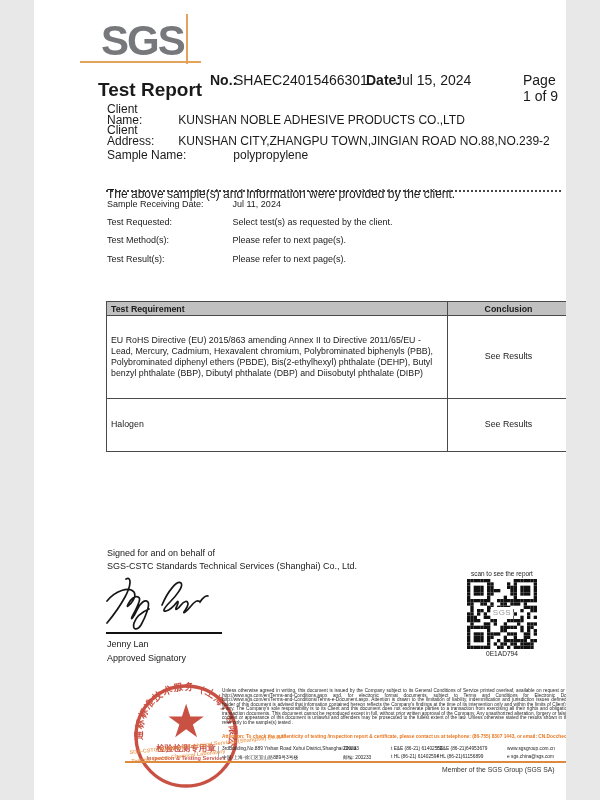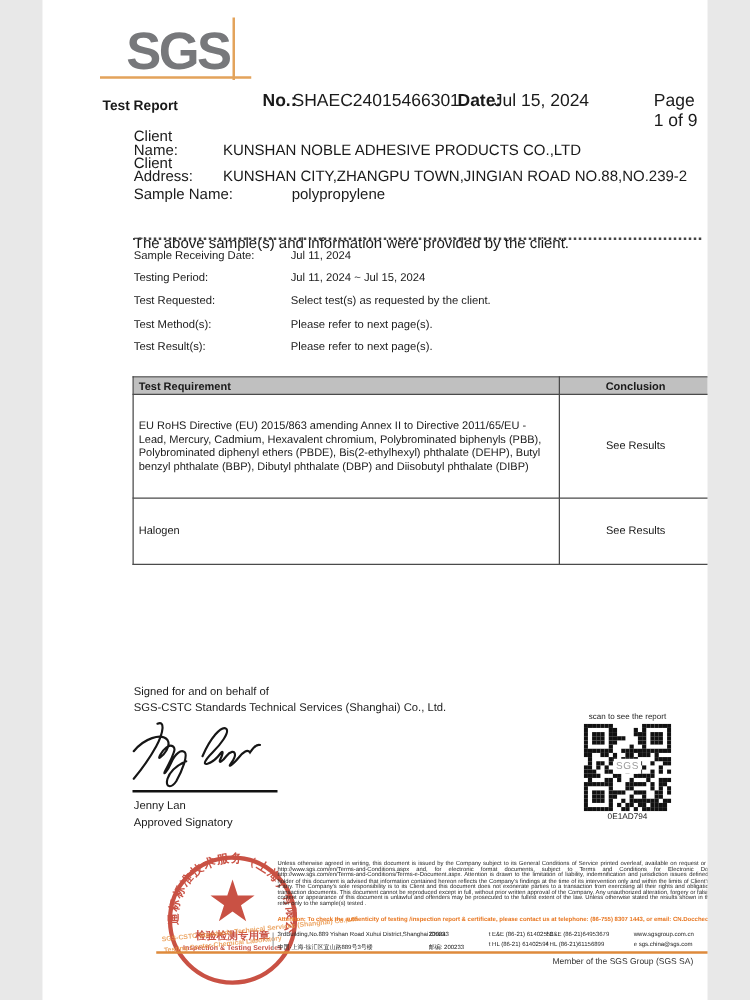--- a/index.html
+++ b/index.html
@@ -4,21 +4,21 @@
 <style>
   html,body{margin:0;padding:0;background:#e8e8e8;}
   .page{position:relative;width:532px;height:800px;background:#ffffff;margin:0 auto;
         font-family:"Liberation Sans","DejaVu Sans",sans-serif;color:#1a1a1a;overflow:hidden;}
   .abs{position:absolute;}
   
   .logo-text{left:67px;top:20px;font-size:42px;font-weight:bold;color:#77787B;letter-spacing:-2px;line-height:42px;}
   .logo-hline{left:46px;top:61px;width:121px;height:2px;background:#E3A35B;}
   .logo-vline{left:152px;top:14px;width:2px;height:50px;background:#E3A35B;}
   
-  .rpt-title{left:48px;top:79px;font-size:11px;font-weight:bold;}
+  .rpt-title{left:64px;top:79px;font-size:19px;font-weight:bold;}
   .hdr{font-size:14px;top:72px;}
   .b{font-weight:bold;}
   
   .row9{font-size:12px;line-height:11px;}
   .lblcol{display:inline-block;}
   .client-row .lblcol{width:68px;}
   .sample-row .lblcol{width:123px;}
   .dotline{left:72px;top:190px;width:455px;border-top:2px dotted #444;height:0;}
   
   .job-block{left:73px;top:199px;font-size:9px;}
@@ -87,24 +87,20 @@
     <span class="lblcol">Sample Name:</span>
     <span>polypropylene</span>
   </div>
   <div class="abs row9" style="left:73px;top:170px;margin-top:19px;">The above sample(s) and information were provided by the client.</div>
   <div class="abs dotline"></div>
 
   <div class="abs job-block">
     <div class="job-row">
       <span class="lblcol">Sample Receiving Date:</span>
       <span>Jul 11, 2024</span>
-    </div>
-    <div class="job-row">
-      <span class="lblcol">Testing Period:</span>
-      <span>Jul 11, 2024 ~ Jul 15, 2024</span>
     </div>
     <div class="job-row">
       <span class="lblcol">Test Requested:</span>
       <span>Select test(s) as requested by the client.</span>
     </div>
     <div class="job-row">
       <span class="lblcol">Test Method(s):</span>
       <span>Please refer to next page(s).</span>
     </div>
     <div class="job-row">

